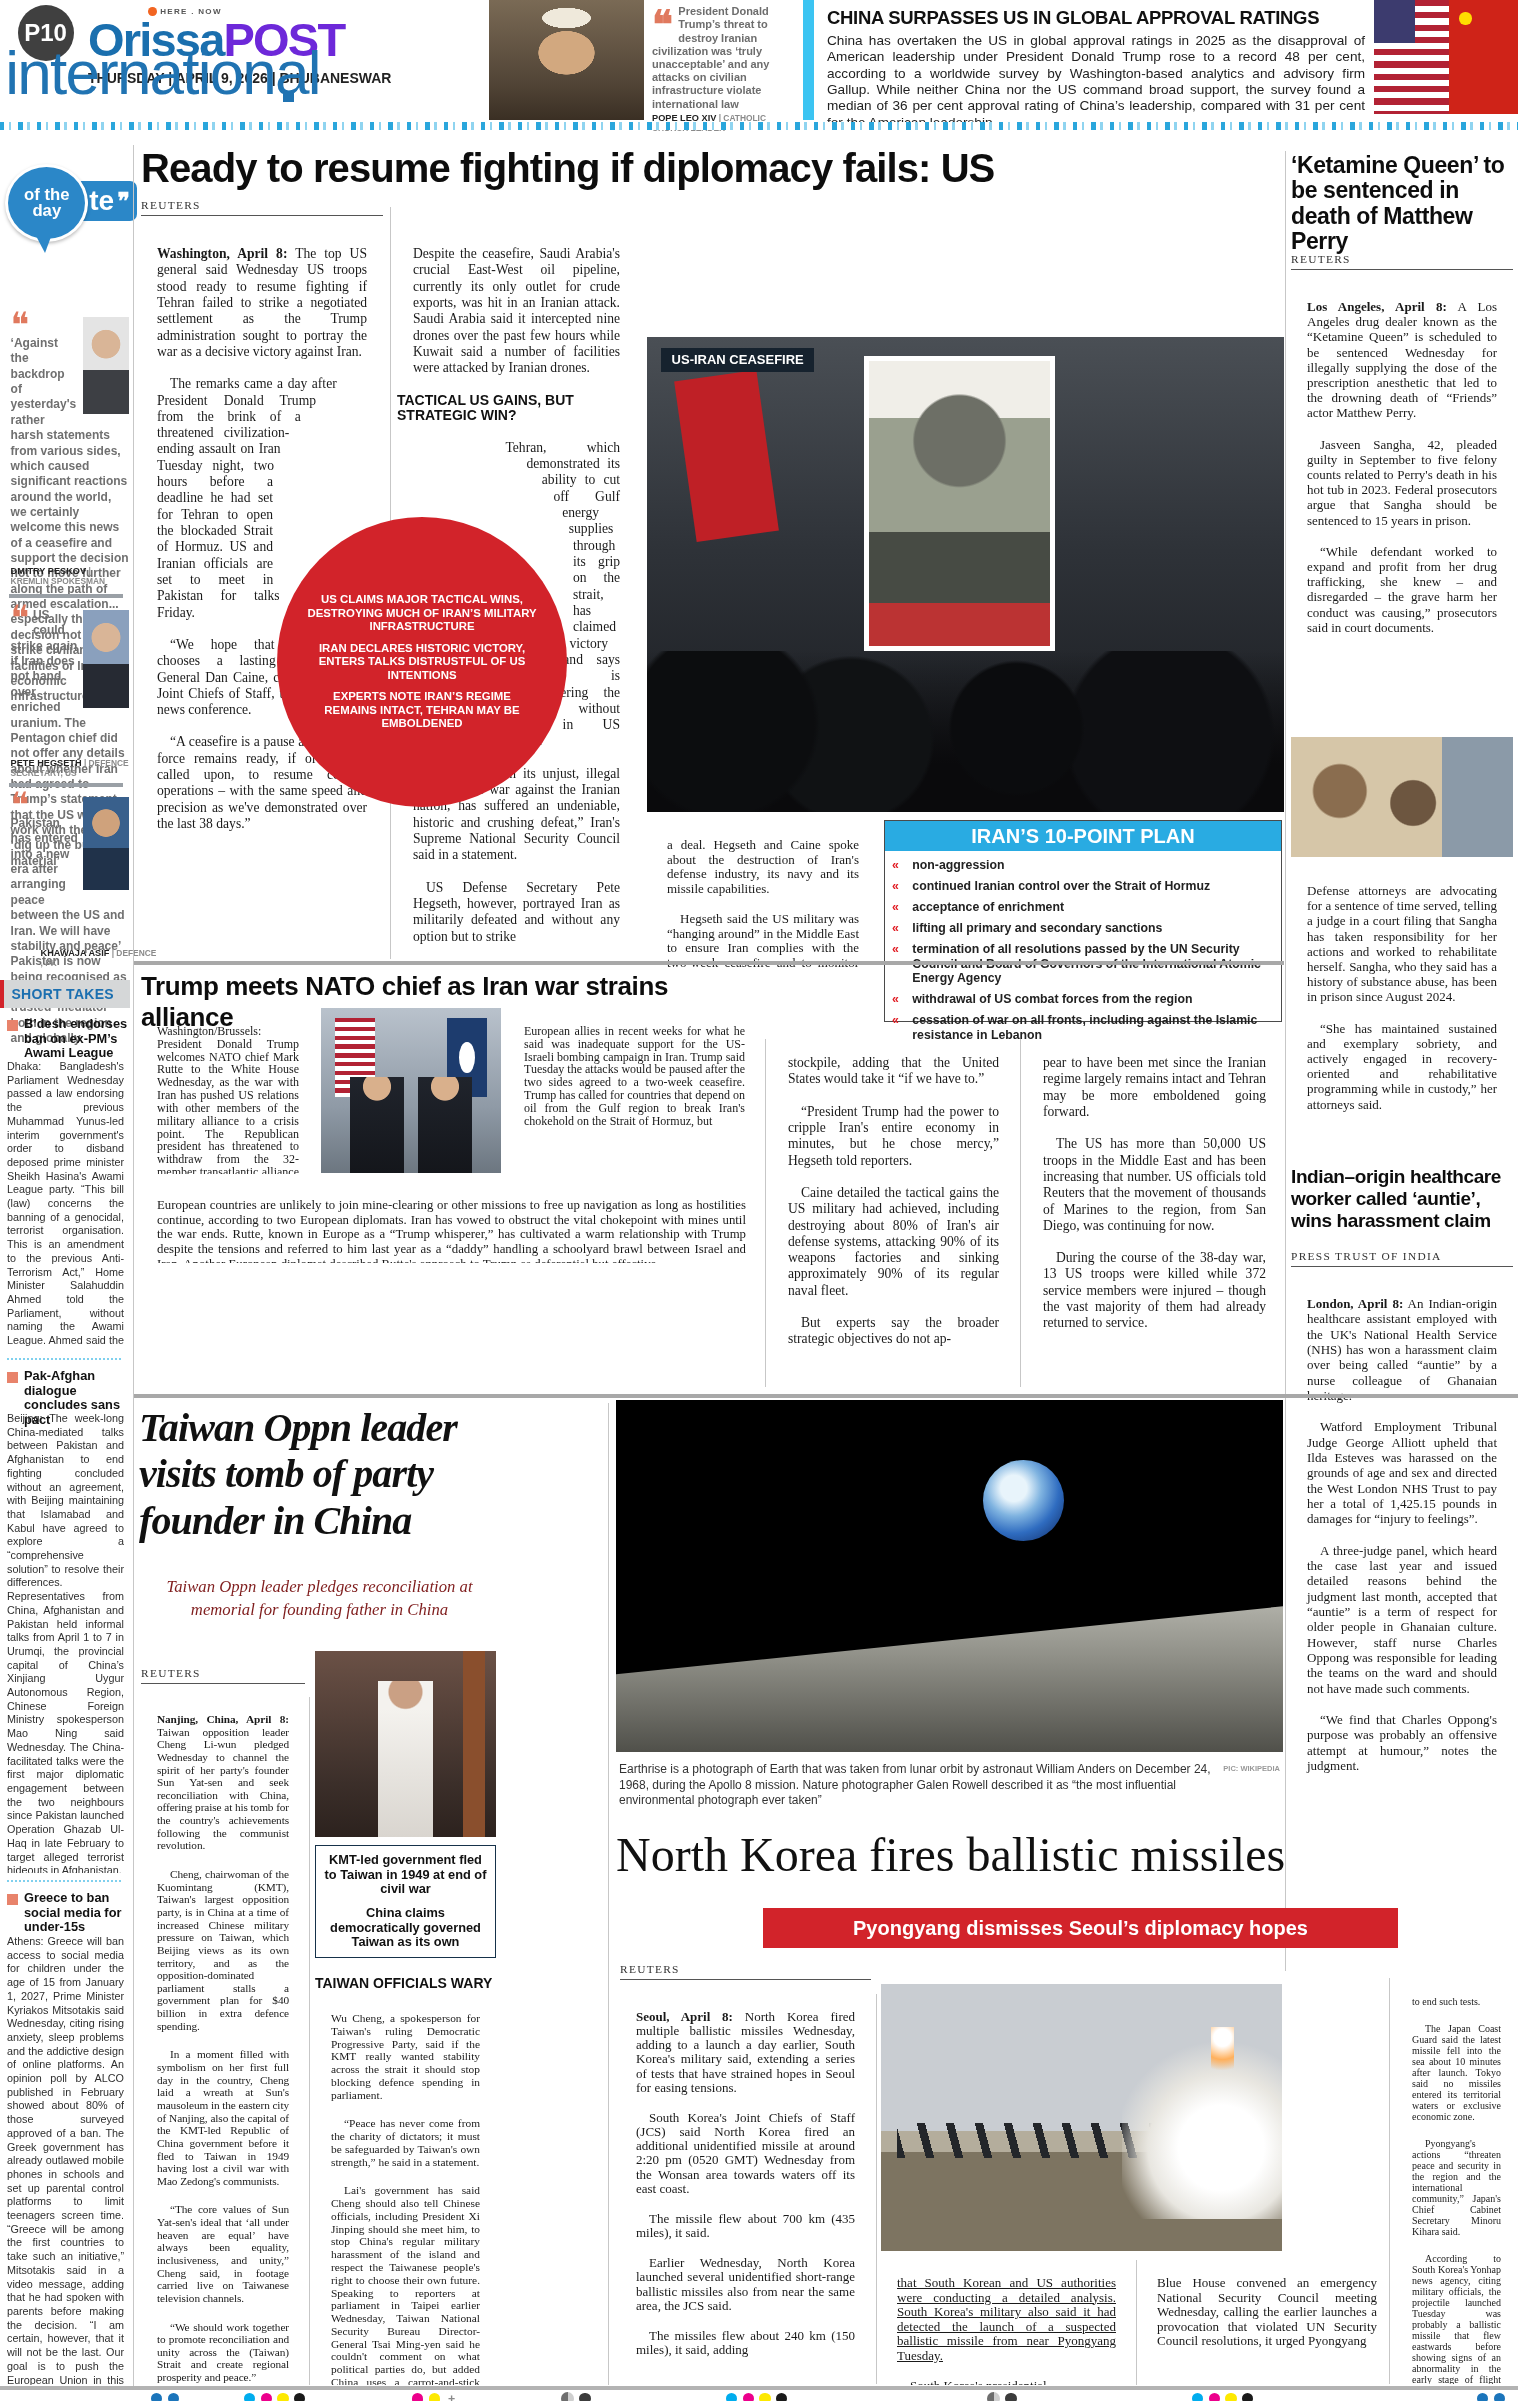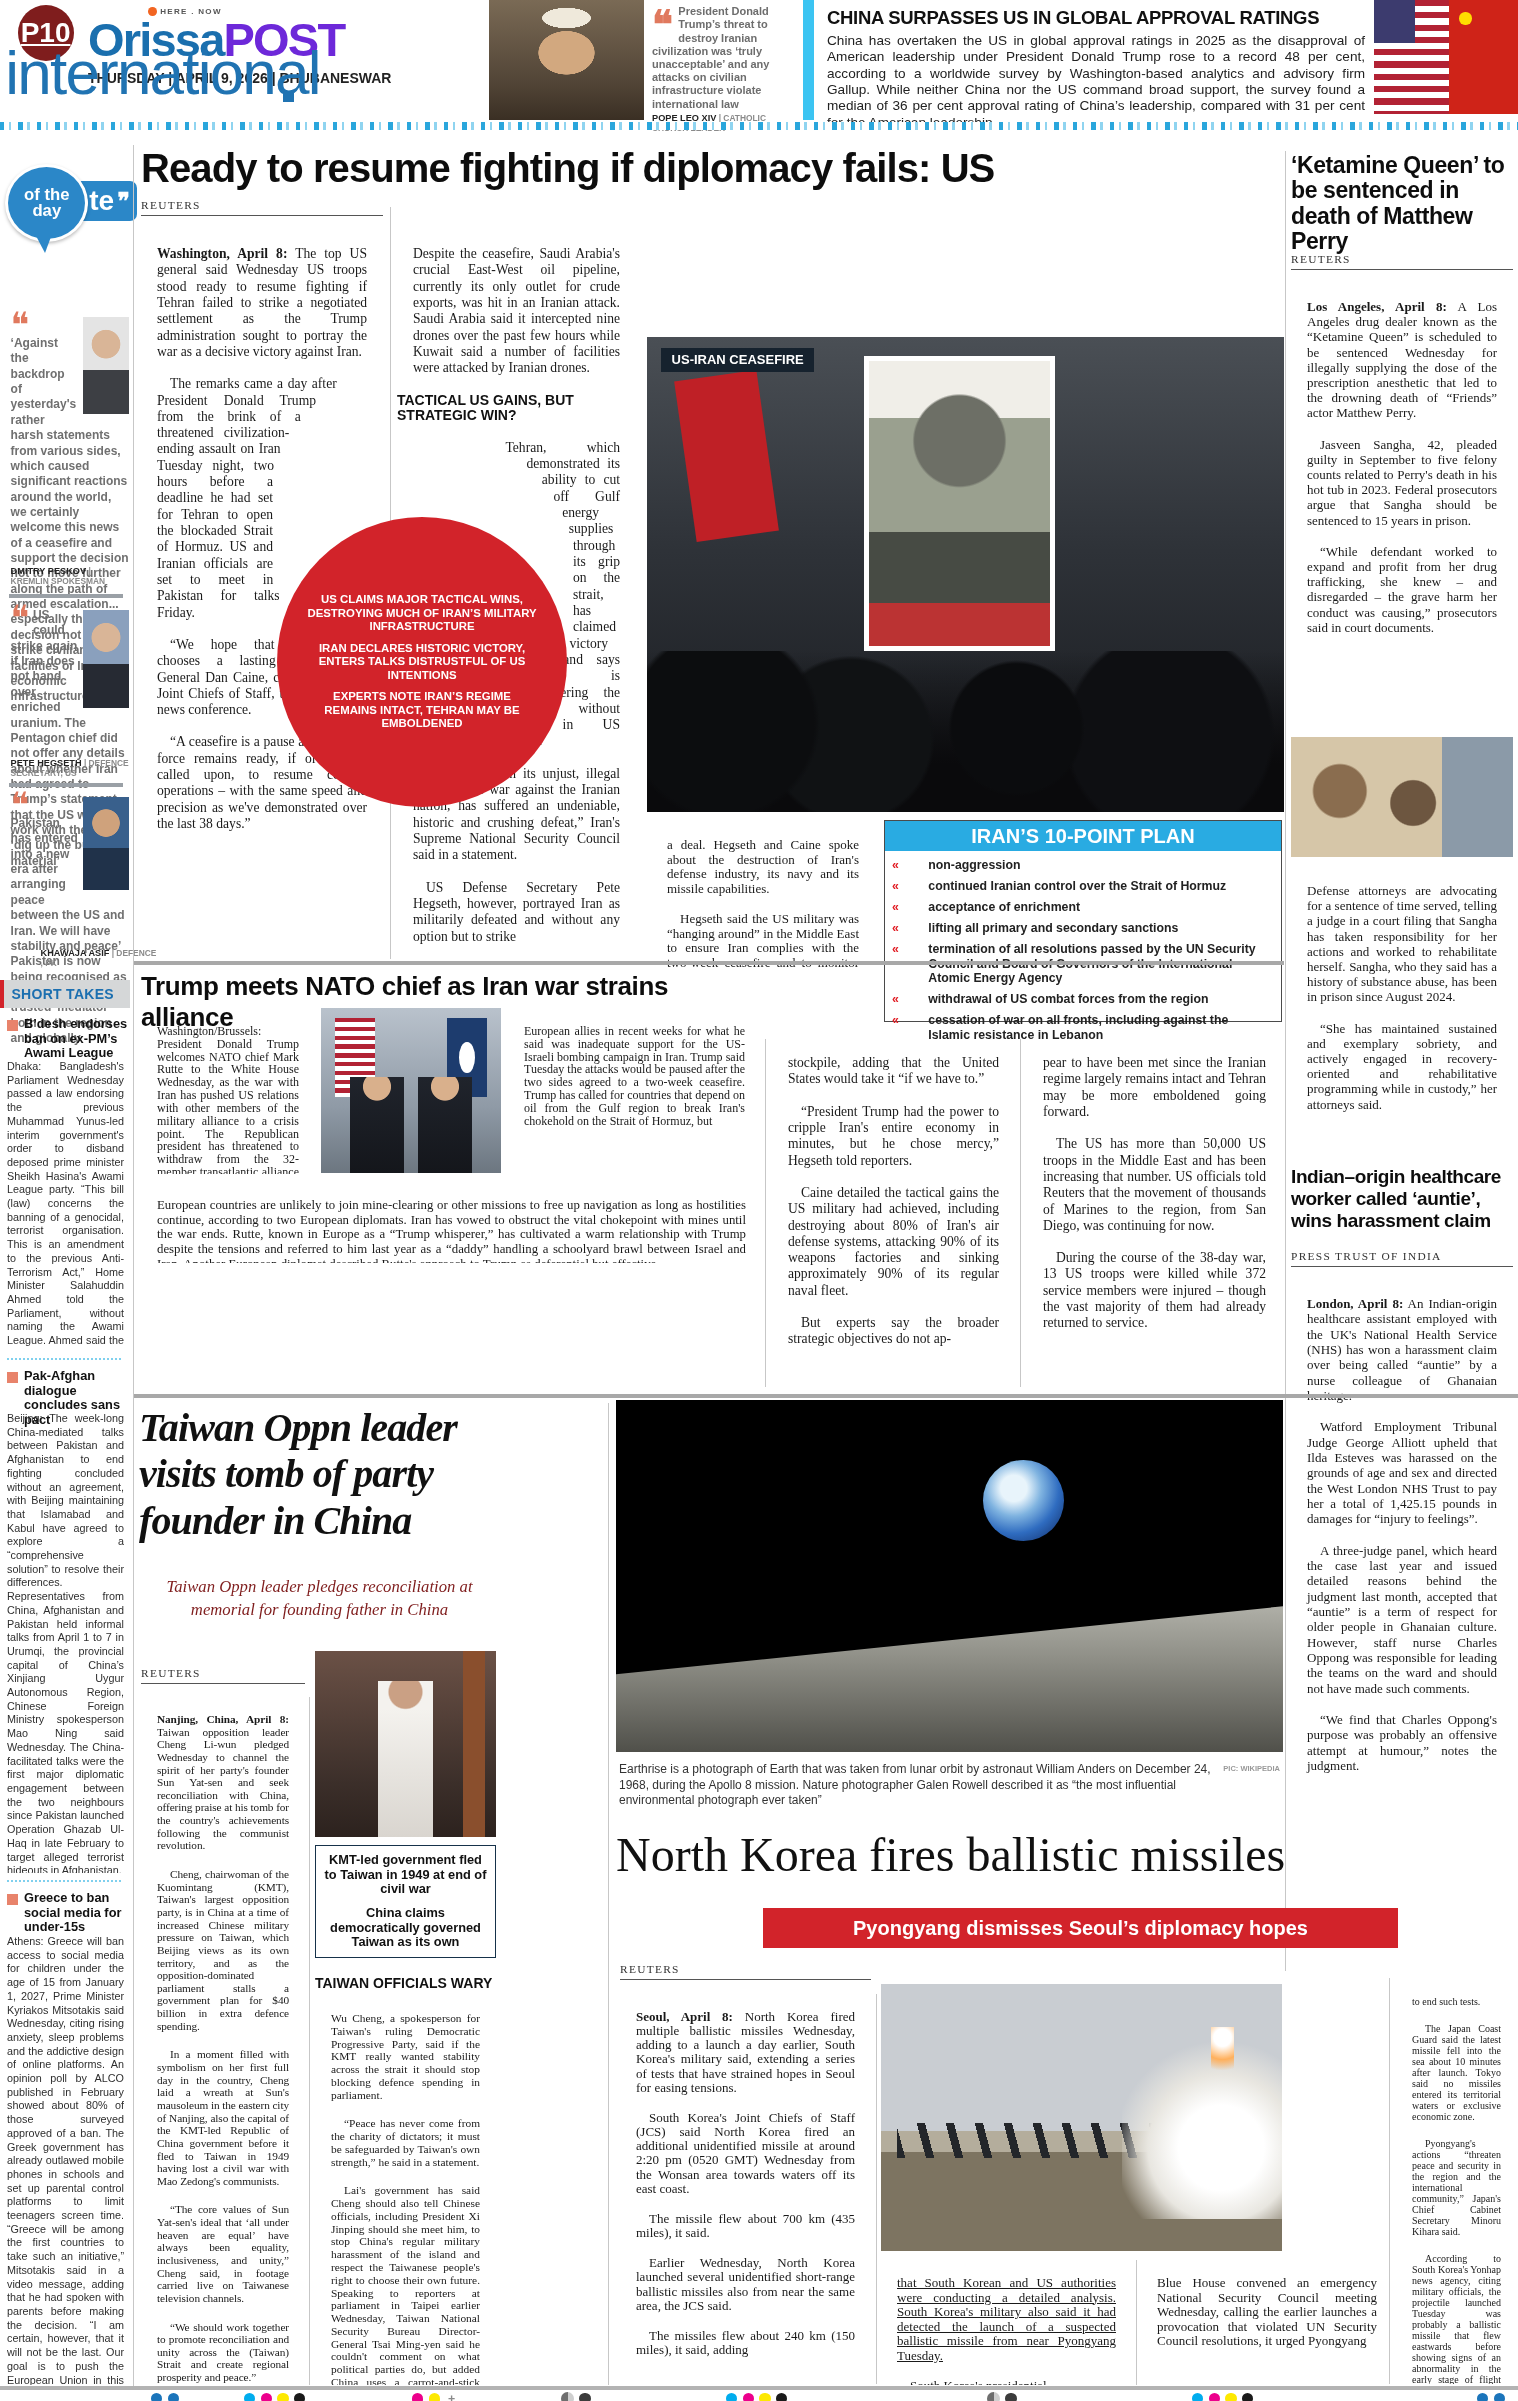--- a/index.html
+++ b/index.html
@@ -3,22 +3,22 @@
 <meta charset="utf-8">
 <style>
   html,body{margin:0;padding:0;background:#fff;}
   .page{position:relative;width:1519px;height:2401px;background:#fff;overflow:hidden;
         font-family:"Liberation Sans",sans-serif;color:#1a1a1a;}
   .abs{position:absolute;}
   .rule-v{position:absolute;width:0.9px;background:#c7c7c7;}
   .bar-h{position:absolute;background:#a8a8a8;}
   
   .badge{position:absolute;left:17.6px;top:5.3px;width:56px;height:56px;border-radius:50%;
-         background:#7f1d1d;color:#fff;font-weight:700;font-size:28px;display:flex;
-         align-items:center;justify-content:center;text-decoration:underline;}
+         background:#404040;color:#fff;font-weight:700;font-size:24px;display:flex;
+         align-items:center;justify-content:center;}
   .logo{position:absolute;left:88px;top:16px;font-weight:700;font-size:47px;letter-spacing:-1.8px;line-height:1;}
   .logo .a{color:#1a6fae;} .logo .b{color:#6d28d9;text-align:right;}
   .tagline{position:absolute;left:148px;top:7px;font-size:8px;font-weight:700;color:#555;letter-spacing:1.3px;display:flex;align-items:center;gap:3.5px;}
   .tagline .dot{width:8.8px;height:8.8px;border-radius:50%;background:#f26522;}
   .dateline{position:absolute;left:88px;top:70px;font-size:14px;font-weight:700;color:#222;}
   .section-title{position:absolute;left:5.3px;top:42px;font-size:62px;color:#2073b2;letter-spacing:-1.8px;line-height:1;}
   .section-period{position:absolute;left:283px;top:91px;width:11.4px;height:11.4px;background:#2073b2;}
   .dotted-row{position:absolute;left:0;top:122px;width:1519px;height:8px;
       background:repeating-linear-gradient(90deg,#2aa6dc 0 4.4px,#fff 4.4px 8.8px,#8fd4f0 8.8px 11.4px,#fff 11.4px 18.5px);}
   .pope-photo{position:absolute;left:489px;top:0;width:155px;height:120px;
@@ -93,21 +93,21 @@
   .ceasefire-photo .flag{position:absolute;left:6%;top:8%;width:13%;height:34%;background:#bf2026;transform:rotate(-8deg);}
   .ceasefire-photo .crowd{position:absolute;left:0;bottom:0;width:100%;height:34%;
       background:radial-gradient(circle at 12% 45%,#0c0d0f 0 16%,rgba(0,0,0,0) 17%),
                  radial-gradient(circle at 32% 55%,#101214 0 18%,rgba(0,0,0,0) 19%),
                  radial-gradient(circle at 58% 48%,#0b0c0e 0 17%,rgba(0,0,0,0) 18%),
                  radial-gradient(circle at 82% 52%,#0e0f12 0 19%,rgba(0,0,0,0) 20%),
                  linear-gradient(180deg,rgba(10,10,12,0) 0%,#0a0a0c 70%);}
   .plan-box{position:absolute;left:884px;top:820px;width:398px;height:202px;border:1.8px solid #4a4a4a;background:#fff;box-sizing:border-box;}
   .plan-title{background:#29abe2;color:#fff;font-weight:700;font-size:20px;text-align:center;padding:3.5px 0;}
   .plan-items{padding:7px 8.8px 0 7px;}
-  .plan-item{display:flex;gap:24px;font-weight:700;font-size:12.3px;line-height:1.2;color:#222;margin-bottom:6.2px;}
+  .plan-item{display:flex;gap:8px;font-weight:700;font-size:12.3px;line-height:1.2;color:#222;margin-bottom:6.2px;}
   .plan-item .marker{color:#e11b22;font-weight:900;flex:0 0 12.3px;}
   .plan-item .marker::before{content:"«";}
   .right-headline{position:absolute;font-weight:700;color:#0d0d0d;letter-spacing:-0.4px;}
   .sketch-photo{position:absolute;left:1291px;top:737px;width:222px;height:120px;
       background:radial-gradient(circle at 22% 45%,#8a6d4f 0 14%,rgba(0,0,0,0) 15%),
                  radial-gradient(circle at 55% 55%,#6d5640 0 16%,rgba(0,0,0,0) 17%),
                  linear-gradient(90deg,#d6c6a8 0 68%,#8b9aa8 68%);}
   .nato-photo{position:absolute;left:321px;top:1008px;width:180px;height:165px;overflow:hidden;
       background:linear-gradient(180deg,#b9c2cc 0%,#8f9aa6 60%,#6c7680 100%);}
   .nato-photo .flag-a{position:absolute;left:8%;top:6%;width:22%;height:48%;

